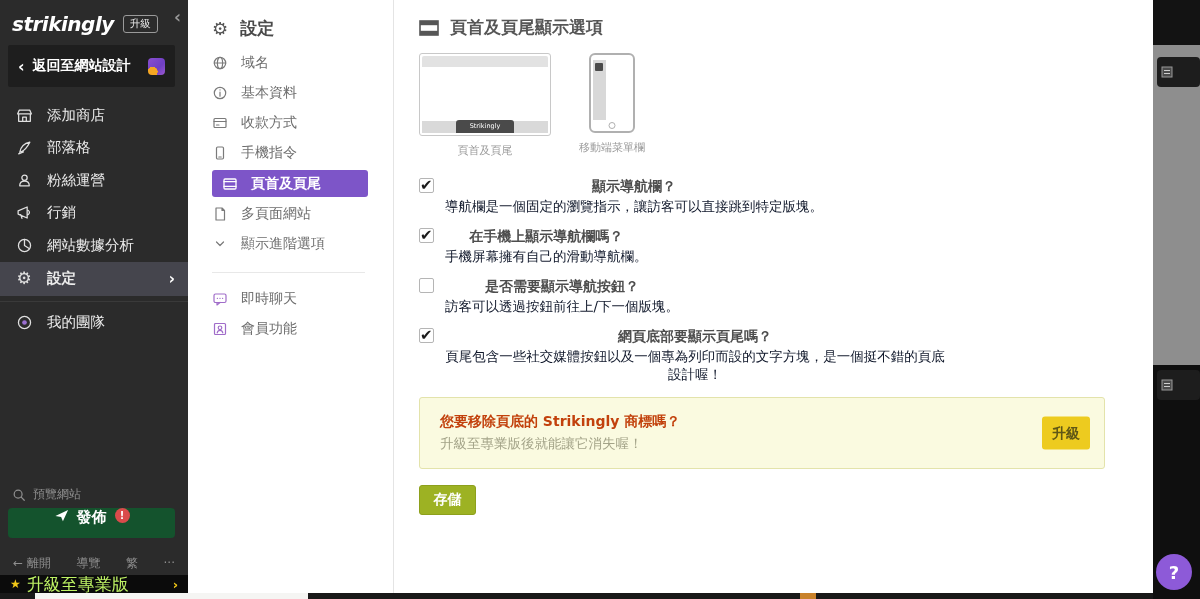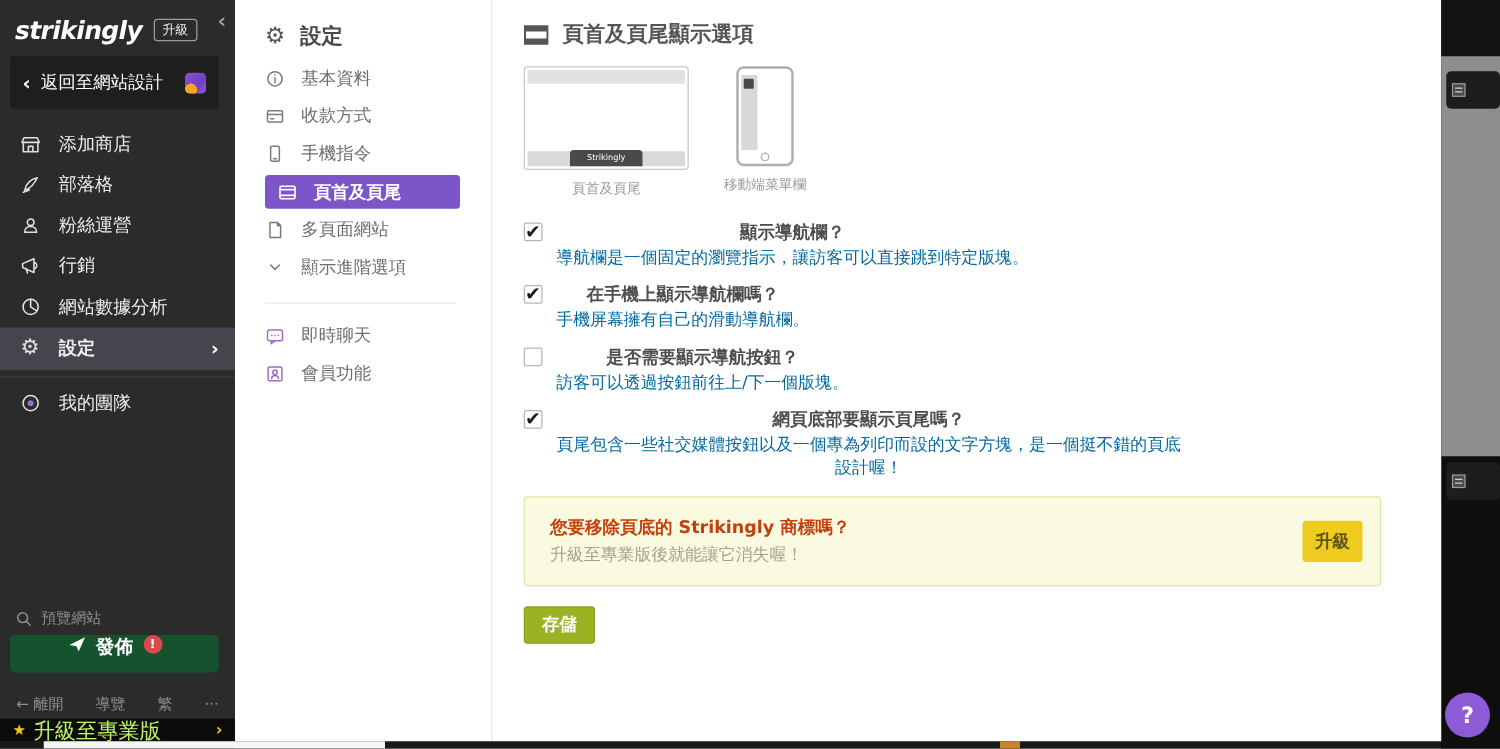--- a/index.html
+++ b/index.html
@@ -10,21 +10,21 @@
   
   .sidebar { position:absolute; left:0; top:0; width:188px; height:599px; background:#2b2b2b; }
   .logo-row { position:relative; height:38px; padding:9px 0 0 12px; display:flex; align-items:center; }
   .logo { color:#fff; font-size:20px; font-weight:bold; font-style:italic; letter-spacing:-0.5px; }
   .upg-badge { margin-left:9px; border:1px solid #9a9a9a; border-radius:3px; color:#e8e8e8;
                font-size:10.5px; padding:1px 6px; cursor:pointer; }
   .collapse { position:absolute; right:7px; top:7px; color:#9a9a9a; font-size:17px; font-weight:bold; cursor:pointer; }
   .back-btn { margin:7px 13px 0 8px; height:42px; background:#1e1e1e; border-radius:2px;
               display:flex; align-items:center; padding:0 10px; cursor:pointer; }
   .back-chev { color:#fff; font-size:16px; font-weight:bold; margin-right:8px; }
-  .back-label { color:#fff; font-size:14px; font-weight:normal; }
+  .back-label { color:#fff; font-size:14px; font-weight:bold; }
   .app-icon { margin-left:auto; width:17px; height:17px; border-radius:4px;
               background:radial-gradient(circle at 28% 80%, #f5a623 0 26%, rgba(0,0,0,0) 27%),
                          linear-gradient(135deg,#8a4fd0 0%,#6f3fc4 60%,#9b59d0 100%); }
   .side-menu { margin-top:12px; }
   .side-item { position:relative; height:32.5px; display:flex; align-items:center; gap:13px;
                padding:0 14px; color:#ececec; font-size:14.5px; font-weight:500; cursor:pointer; }
   .side-item .ic { width:20px; display:flex; justify-content:center; align-items:center; }
   .side-item svg { stroke:#e0e0e0; fill:none; stroke-width:1.2; stroke-linecap:round; stroke-linejoin:round; }
   .side-item.active { background:#45454d; height:34px; font-weight:bold; }
   .side-chev { position:absolute; right:13px; color:#fff; font-size:15px; font-weight:bold; }
@@ -83,21 +83,21 @@
   .p-side { position:absolute; left:2px; top:5px; bottom:11px; width:13px; background:#d8d8d8; }
   .p-menu { position:absolute; left:4px; top:8px; width:8px; height:8px; background:#4a4a4a; border-radius:1px; }
   .p-home { position:absolute; bottom:2px; left:50%; transform:translateX(-50%); width:7px; height:7px;
             border:1px solid #b0b0b0; border-radius:50%; }
   .options { margin-top:20px;text-align:center; }
   .option { display:flex; margin-bottom:13px; }
   .checkbox { width:15px; height:15px; border:1px solid #b5b5b5; border-radius:2px; background:#fff;
               margin-right:11px; position:relative; flex-shrink:0; cursor:pointer; }
   .checkbox.checked::after { content:"✔"; position:absolute; left:0; top:-3px; font-size:15px; color:#1a1a1a; }
   .opt-title { font-size:14px; font-weight:bold; color:#4e4e4e; line-height:16px; margin-bottom:3px; }
-  .opt-desc { font-size:13.5px; color:#0369a1; line-height:18px; max-width:500px; }
+  .opt-desc { font-size:13.5px; color:#0f172a; line-height:18px; max-width:500px; }
   .banner { position:relative; width:686px; margin-top:14px; background:#fafae0; border:1px solid #e3e3ab;
             border-radius:3px; padding:15px 20px; }
   .banner-title { font-size:14px; font-weight:bold; color:#c2410c; margin-bottom:4px; }
   .banner-sub { font-size:13.5px; color:#a3a388; }
   .upgrade-btn { position:absolute; right:14px; top:50%; transform:translateY(-50%); width:48px; height:33px;
                  background:#edcb1f; border:none; border-radius:3px; color:#5f5716; font-size:14px;
                  font-weight:bold; cursor:pointer; font-family:inherit; }
   .save-btn { margin-top:16px; width:57px; height:30px; background:#9db223; border:1px solid #8da01c;
               border-radius:3px; color:#fff; font-size:14px; font-weight:bold; cursor:pointer; font-family:inherit; }
 
@@ -225,20 +225,28 @@
 
   <nav class="settings-col">
     <div class="sm-header">
       <span class="gear-glyph">⚙</span>
       <span>設定</span>
     </div>
 
     <div class="sm-item">
       <svg width="16" height="16" viewBox="0 0 16 16">
           <circle cx="8" cy="8" r="5.7"></circle>
+          <ellipse cx="8" cy="8" rx="2.6" ry="5.7"></ellipse>
+          <path d="M2.3 8 H13.7"></path>
+        </svg>
+      <span>域名</span>
+    </div>
+    <div class="sm-item">
+      <svg width="16" height="16" viewBox="0 0 16 16">
+          <circle cx="8" cy="8" r="5.7"></circle>
           <path d="M8 7.2 V11.2 M8 4.8 V5"></path>
         </svg>
       <span>基本資料</span>
     </div>
     <div class="sm-item">
       <svg width="16" height="16" viewBox="0 0 16 16">
           <rect x="2" y="3.5" width="12" height="9" rx="1"></rect>
           <path d="M2 6.5 H14 M4.5 10 H7"></path>
         </svg>
       <span>收款方式</span>

